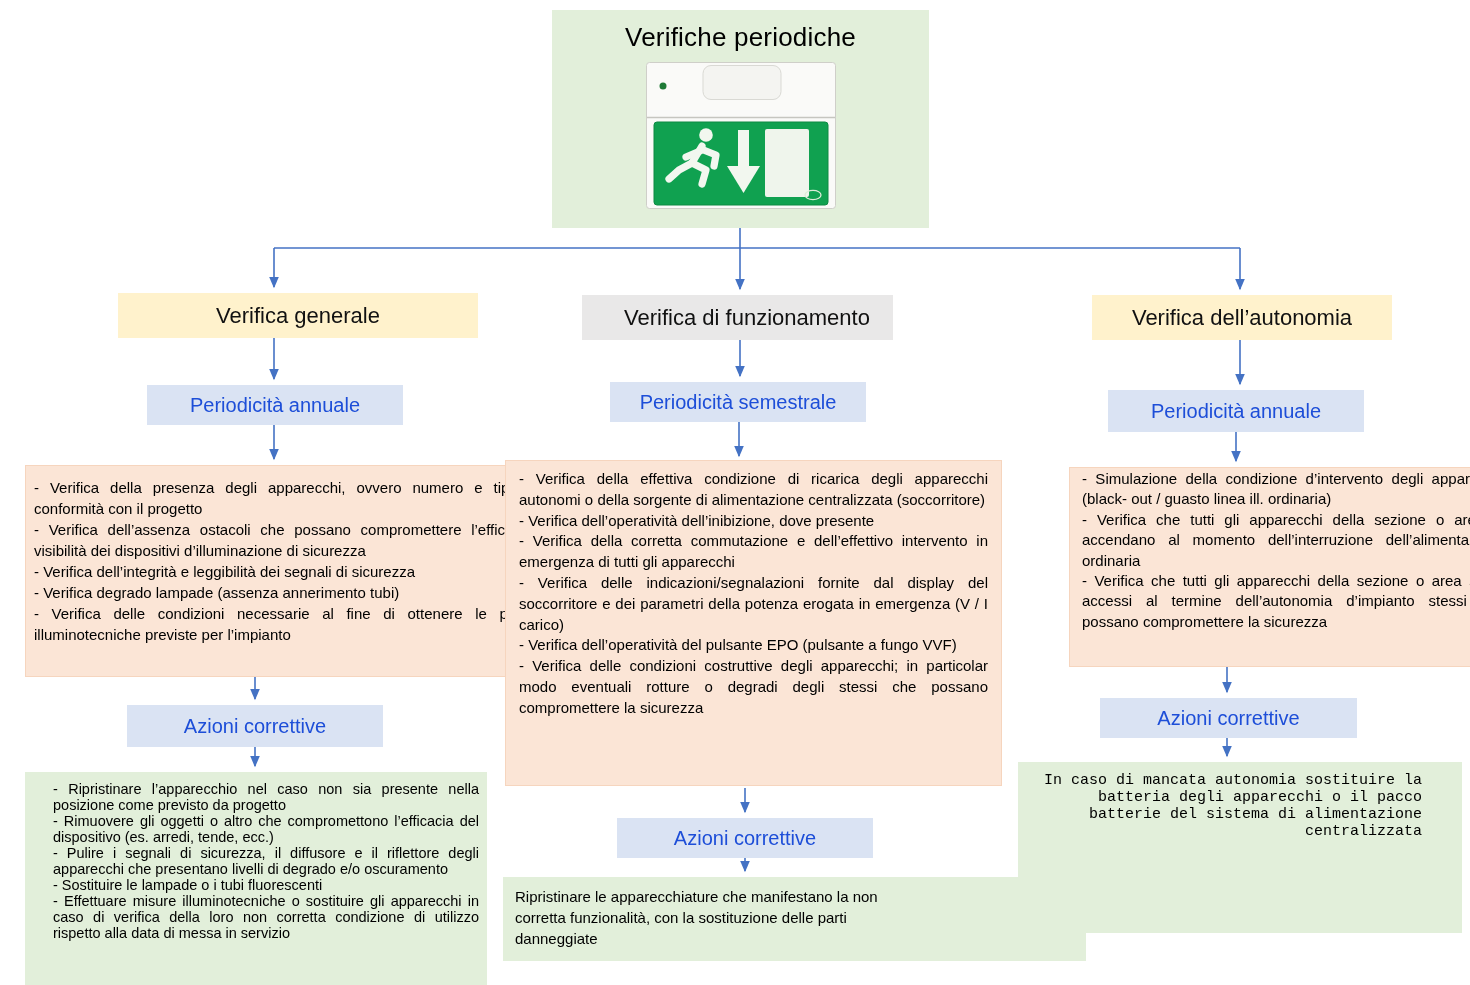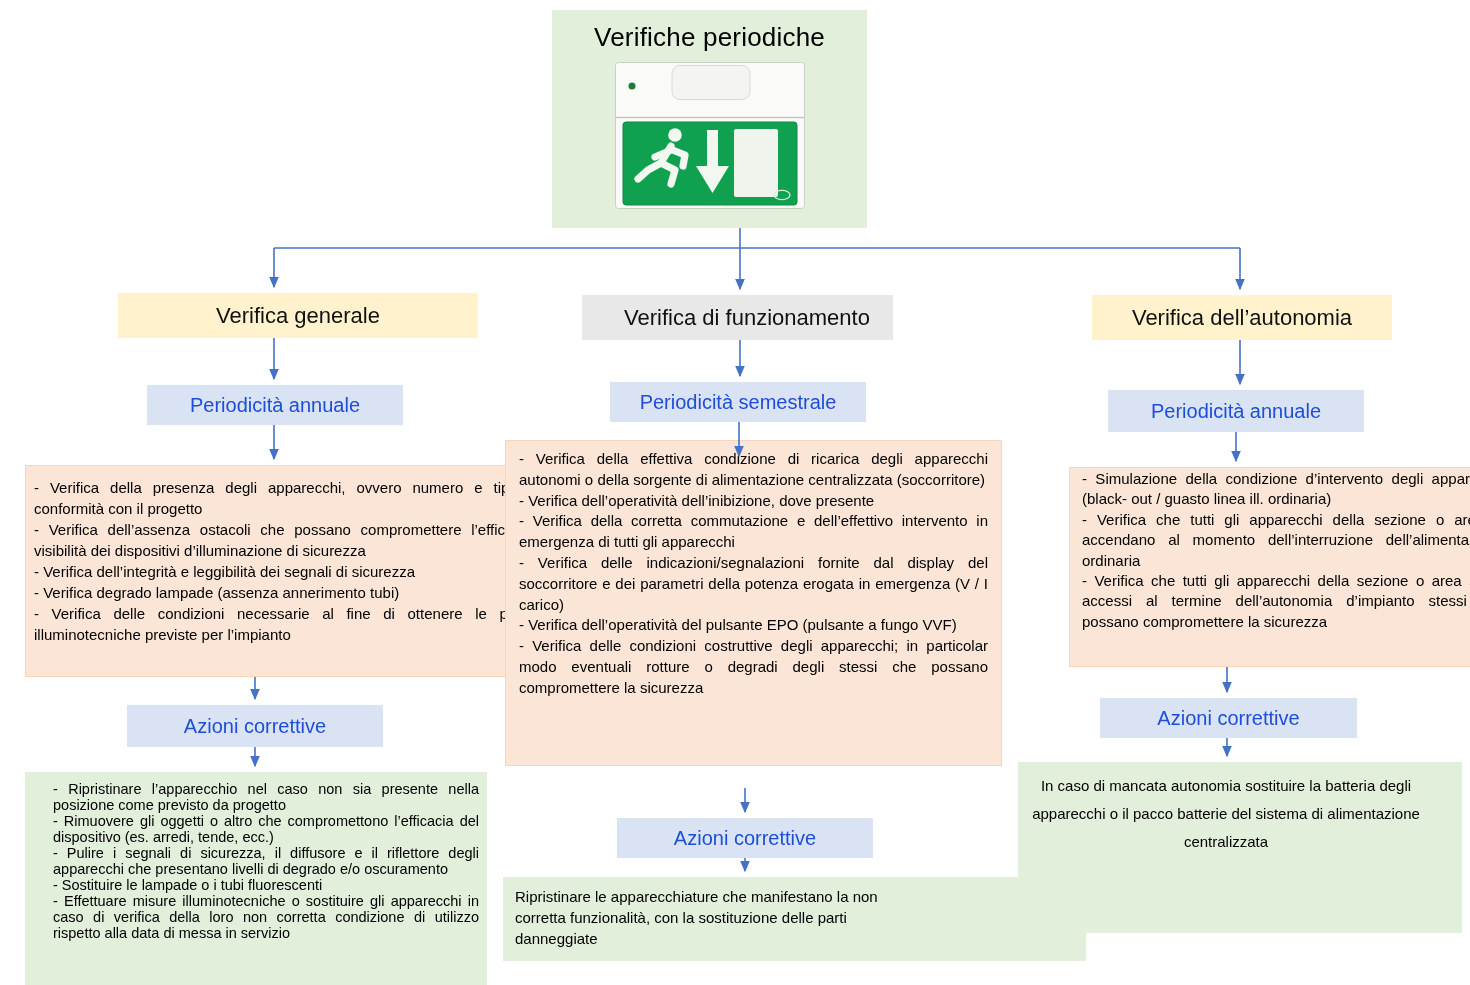--- a/index.html
+++ b/index.html
@@ -12,48 +12,48 @@
   .box{position:absolute;box-sizing:border-box;}
   .center{display:flex;align-items:center;justify-content:center;text-align:center;}
   .hdr{font-size:22px;color:#111;background:#FFF2CC;}
   .hdr-gray{background:#E9E8E8;padding-left:19px;}
   .badge{font-size:20px;color:#1d4ed8;background:#DAE3F3;text-align:right;}
   .peach{background:#FBE5D6;border:1px solid #F6D5BE;}
   .greenbox{background:#E2EFDA;}
   .txt{font-size:15px;line-height:21px;text-align:justify;}
   .txt .bullet{margin:0;}
   
-  #topbox{left:552px;top:10px;width:315px;height:218px;background:#E2EFDA;}
+  #topbox{left:552px;top:10px;width:377px;height:218px;background:#E2EFDA;}
   #topbox .title{font-size:26px;text-align:center;padding-top:12px;letter-spacing:.2px;}
   #topbox .signwrap{display:flex;justify-content:center;margin-top:9px;}
   
   #c1-header{left:118px;top:293px;width:360px;height:45px;}
   #c1-period{left:147px;top:385px;width:256px;height:40px;}
   #c1-checks{left:25px;top:465px;width:556px;height:212px;padding:11px 8px;}
   #c1-checks .txt{line-height:21px;}
   #c1-azioni{left:127px;top:705px;width:256px;height:42px;}
   #c1-actions{left:25px;top:772px;width:462px;height:213px;padding:9px 8px;}
   #c1-actions .txt{font-size:14.5px;line-height:16px;margin-left:20px;}
   
   #c2-header{left:582px;top:295px;width:311px;height:45px;}
   #c2-period{left:610px;top:382px;width:256px;height:40px;}
-  #c2-checks{left:505px;top:440px;width:497px;height:326px;padding:8px 13px;}
+  #c2-checks{left:505px;top:460px;width:497px;height:326px;padding:8px 13px;}
   #c2-checks .txt{line-height:20.8px;}
   #c2-azioni{left:617px;top:818px;width:256px;height:40px;}
   #c2-actions{left:503px;top:877px;width:583px;height:84px;padding:9px 12px;}
   #c2-actions .txt{text-align:left;line-height:21px;}
   #c2-actions .bullet{max-width:398px;}
   
   #c3-header{left:1092px;top:295px;width:300px;height:45px;}
   #c3-period{left:1108px;top:390px;width:256px;height:42px;}
   #c3-checks{left:1069px;top:467px;width:449px;height:200px;padding:1px 12px;}
   #c3-checks .txt{line-height:20.4px;}
   #c3-azioni{left:1100px;top:698px;width:257px;height:40px;}
   #c3-actions{left:1018px;top:762px;width:444px;height:171px;padding:10px 12px;}
-  #c3-actions .txt{text-align:center;line-height:28px;}
+  #c3-actions .txt{text-align:right;line-height:17px;font-family:Liberation Mono, monospace;}
   #c3-actions .bullet{max-width:392px;}
   
   #connectors{position:absolute;left:0;top:0;width:1470px;height:985px;pointer-events:none;z-index:5;}
 </style>
 </head>
 <body>
 
 <div class="canvas">
 
   <svg id="connectors" viewBox="0 0 1470 985" xmlns="http://www.w3.org/2000/svg" aria-hidden="true">

